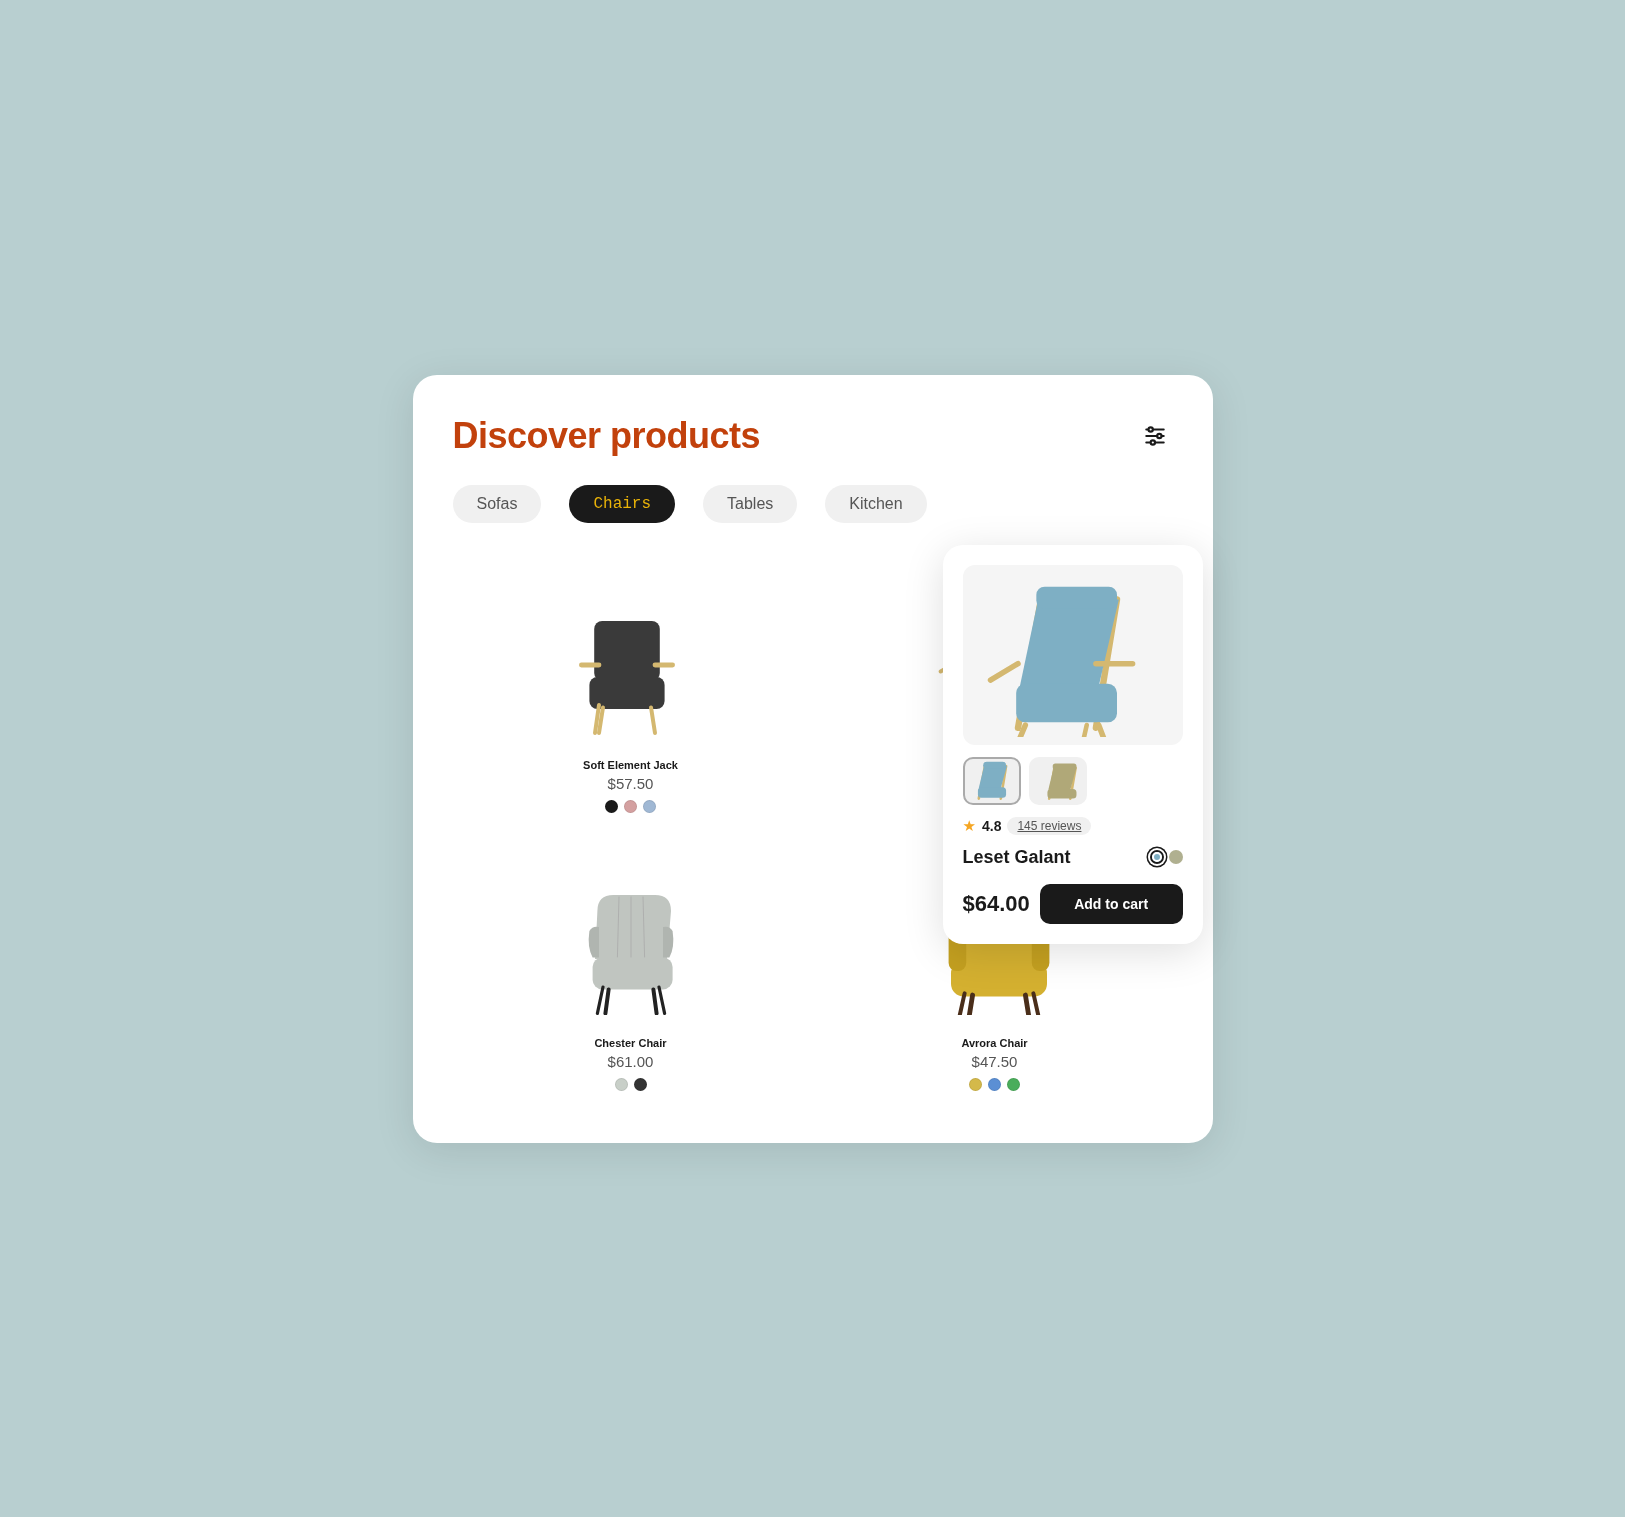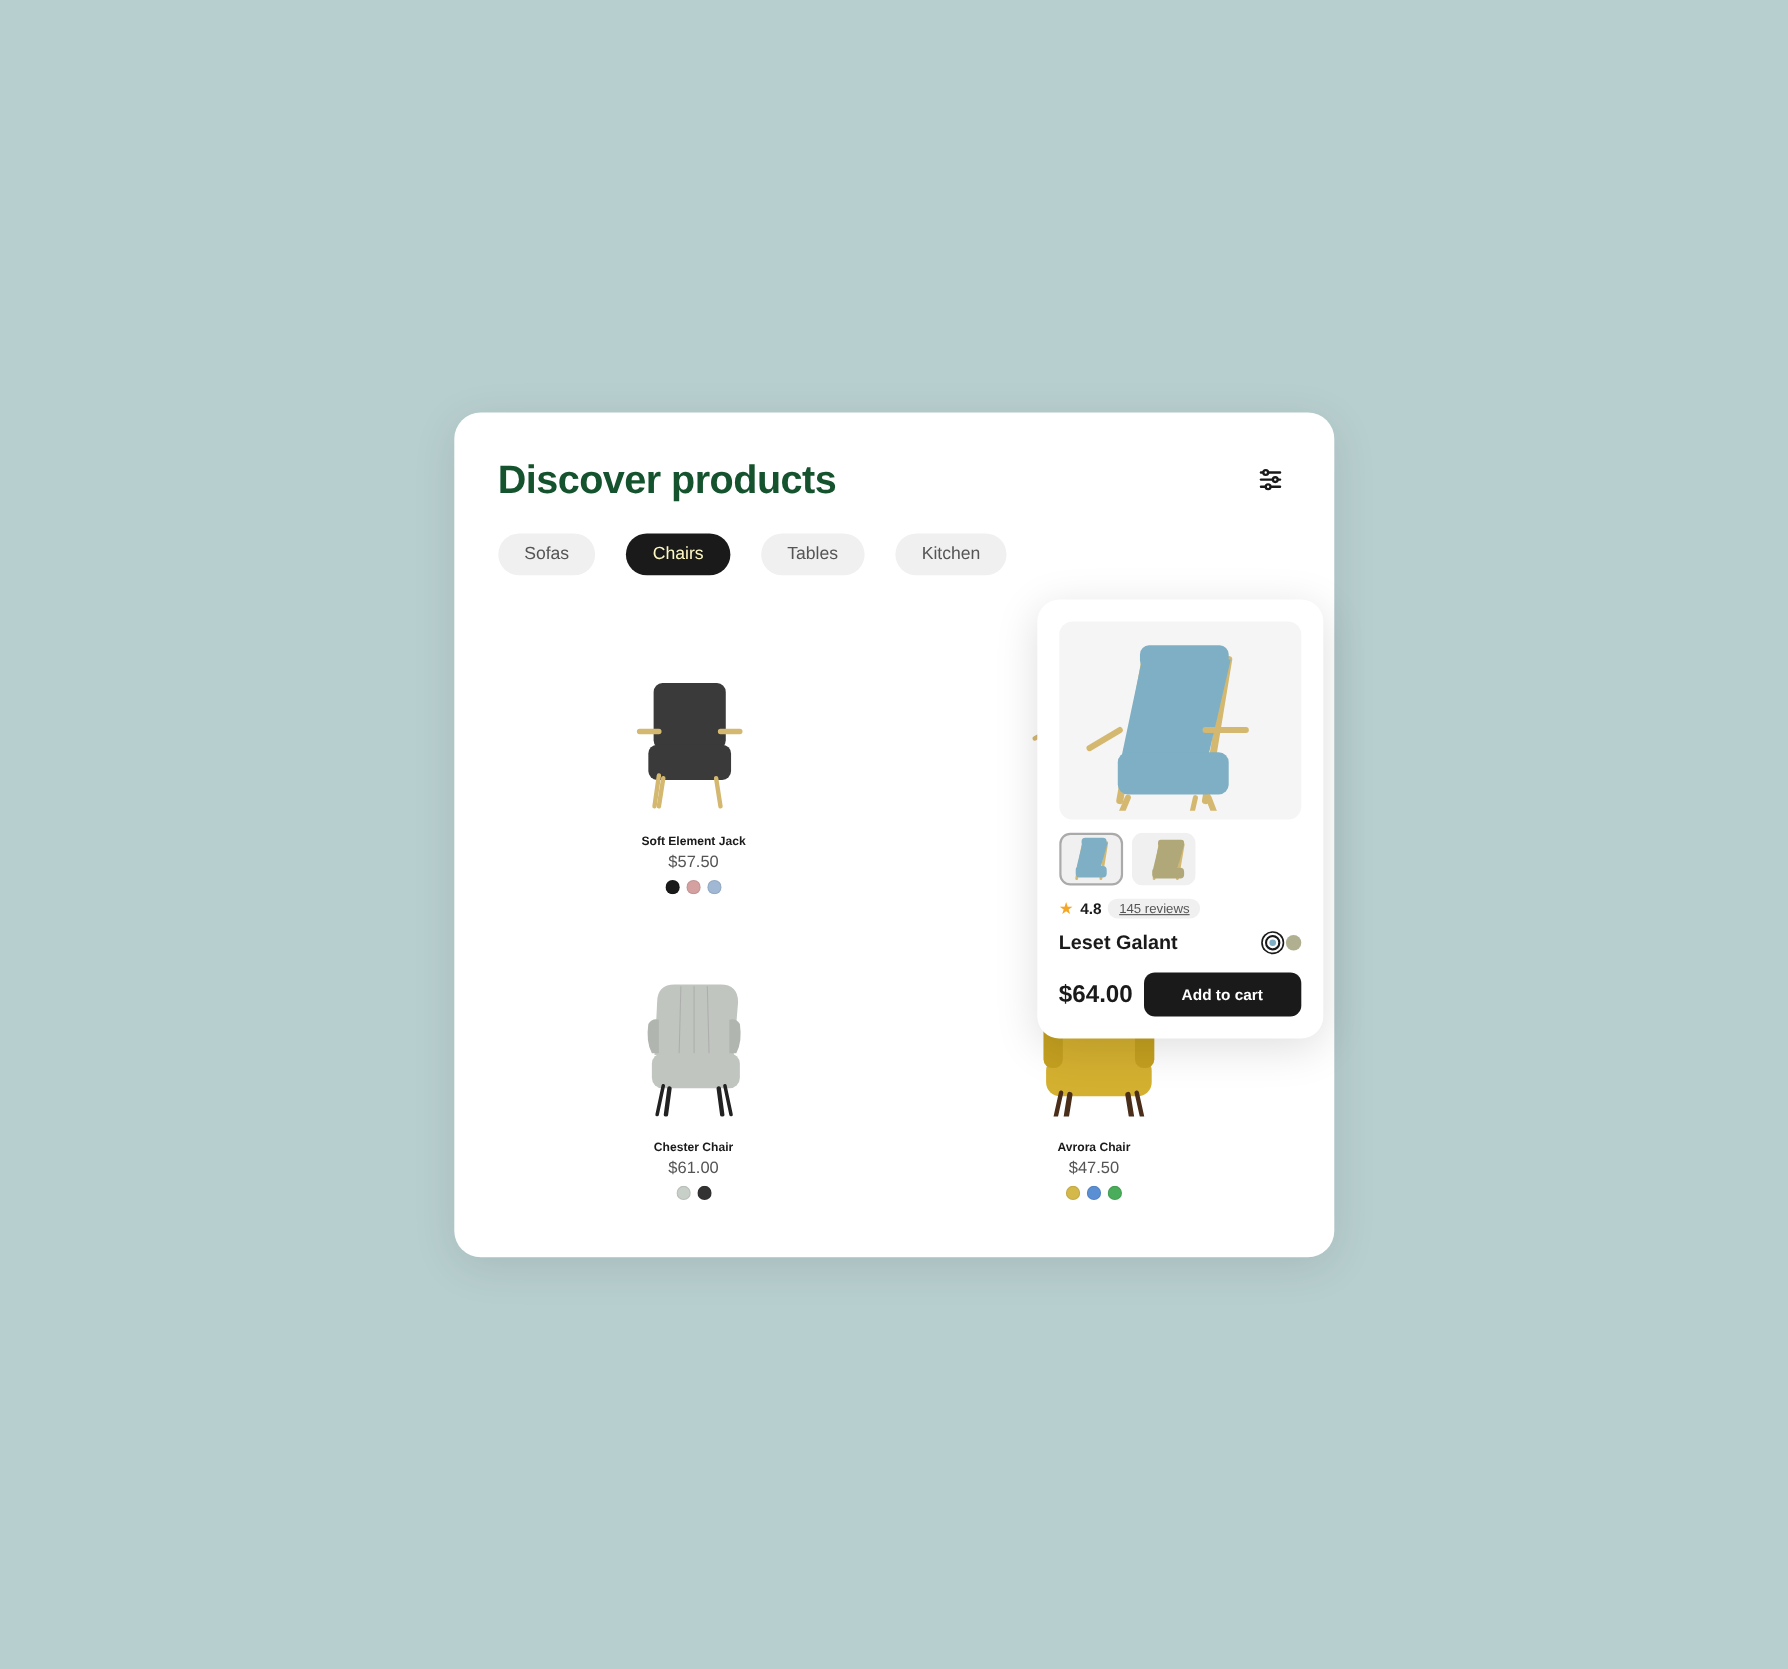--- a/index.html
+++ b/index.html
@@ -23,21 +23,21 @@
     }
     .header {
       display: flex;
       align-items: center;
       justify-content: space-between;
       margin-bottom: 28px;
     }
     .header-title {
       font-size: 36px;
       font-weight: 700;
-      color: #14532d;
+      color: #c2410c;
       letter-spacing: -0.5px;
     }
     .filter-icon {
       width: 36px;
       height: 36px;
       display: flex;
       align-items: center;
       justify-content: center;
       cursor: pointer;
     }
@@ -59,21 +59,22 @@
       font-size: 16px;
       font-weight: 500;
       transition: background 0.2s;
     }
     .tab.inactive {
       background: #f0f0f0;
       color: #555;
     }
     .tab.active {
       background: #1a1a1a;
-      color: #fef9c3;
+      color: #eab308;
+      font-family: Liberation Mono, monospace;
     }
     .products-area {
       display: flex;
       gap: 20px;
       position: relative;
     }
     .products-grid {
       display: grid;
       grid-template-columns: 1fr 1fr;
       gap: 8px;

